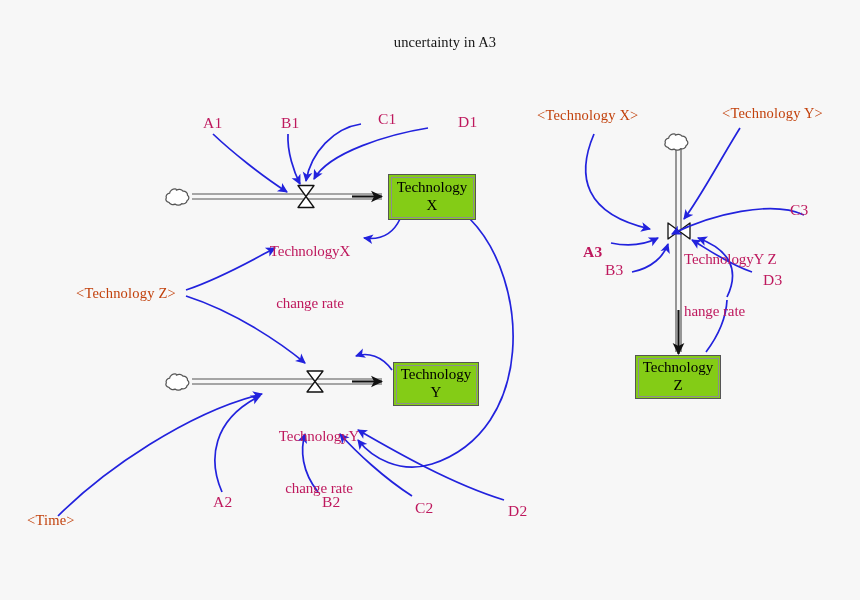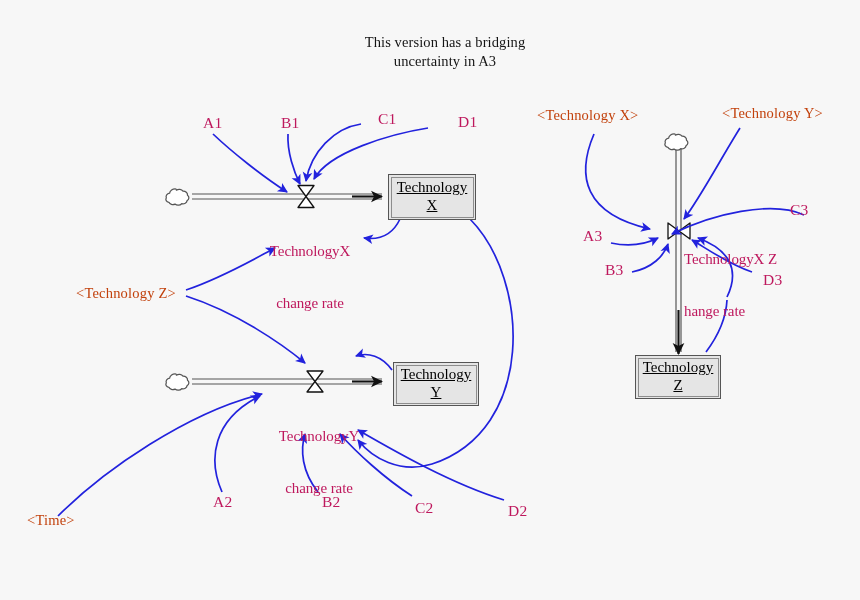--- a/index.html
+++ b/index.html
@@ -55,27 +55,26 @@
     line-height: 1.16;
     letter-spacing: -0.1px;
   }
   .stock-label {
     font-size: 15px;
     text-align: center;
     line-height: 1.18;
   }
   .stock-box {
     position: absolute;
-    background: #e5e5e5;
+    background: #84cc16;
     border: 1.3px solid #555555;
     box-sizing: border-box;
     display: flex;
     align-items: center;
     justify-content: center;
-    text-decoration: underline;
   }
   .stock-box .inner {
     position: absolute;
     left: 1.5px; top: 1.5px; right: 1.5px; bottom: 1.5px;
     border: 1px solid #8d8d8d;
     pointer-events: none;
   }
 </style>
 </head>
 <body>
@@ -182,21 +181,20 @@
       <path d="M804 215 C772 200 712 214 672 234" marker-end="url(#bluehead)"></path>
       <path d="M611 243 C630 247 646 244 658 238" marker-end="url(#bluehead)"></path>
       <path d="M632 272 C652 268 664 256 668 244" marker-end="url(#bluehead)"></path>
       <path d="M752 272 C728 264 706 248 692 240" marker-end="url(#bluehead)"></path>
       <path d="M727 297 C740 270 730 250 698 238" marker-end="url(#bluehead)"></path>
       <path d="M706 352 C718 336 726 320 727 300"></path>
     </g>
   </svg>
 
   <div class="title-block">
-    <div>This version has  a bridging</div>
     <div>uncertainty in A3</div>
   </div>
 
   <div class="stock-box" style="left:388px; top:174px; width:88px; height:46px;">
     <span class="inner"></span>
     <div class="stock-label">
       <div>Technology</div>
       <div>X</div>
     </div>
   </div>
@@ -221,35 +219,35 @@
     <div>TechnologyX</div>
     <div>change rate</div>
   </div>
 
   <div class="lbl rate-label" style="left:265px; top:393px; width:108px;">
     <div>TechnologyY</div>
     <div>change rate</div>
   </div>
 
   <div class="lbl rate-label" style="left:684px; top:216px; width:100px; text-align:left;">
-    <div>TechnologyX Z</div>
+    <div>TechnologyY Z</div>
     <div>hange rate</div>
   </div>
 
   <div class="lbl aux-label" style="left:203px; top:115px;">A1</div>
   <div class="lbl aux-label" style="left:281px; top:115px;">B1</div>
   <div class="lbl aux-label" style="left:366px; top:111px;margin-left:12px;">C1</div>
   <div class="lbl aux-label" style="left:434px; top:114px;margin-left:24px;">D1</div>
 
   <div class="lbl aux-label" style="left:213px; top:494px;">A2</div>
   <div class="lbl aux-label" style="left:322px; top:494px;">B2</div>
   <div class="lbl aux-label" style="left:415px; top:500px;">C2</div>
   <div class="lbl aux-label" style="left:508px; top:503px;">D2</div>
 
-  <div class="lbl aux-label" style="left:583px; top:228px;">A3</div>
+  <div class="lbl aux-label" style="left:583px; top:244px;font-weight:bold;">A3</div>
   <div class="lbl aux-label" style="left:605px; top:262px;">B3</div>
   <div class="lbl aux-label" style="left:770px; top:202px;margin-left:20px;">C3</div>
   <div class="lbl aux-label" style="left:755px; top:272px;margin-left:8px;">D3</div>
 
   <div class="lbl shadow-label" style="left:76px; top:286px;">&lt;Technology Z&gt;</div>
   <div class="lbl shadow-label" style="left:27px; top:513px;">&lt;Time&gt;</div>
   <div class="lbl shadow-label" style="left:537px; top:108px;">&lt;Technology X&gt;</div>
   <div class="lbl shadow-label" style="left:722px; top:106px;">&lt;Technology Y&gt;</div>
 
 </div>

